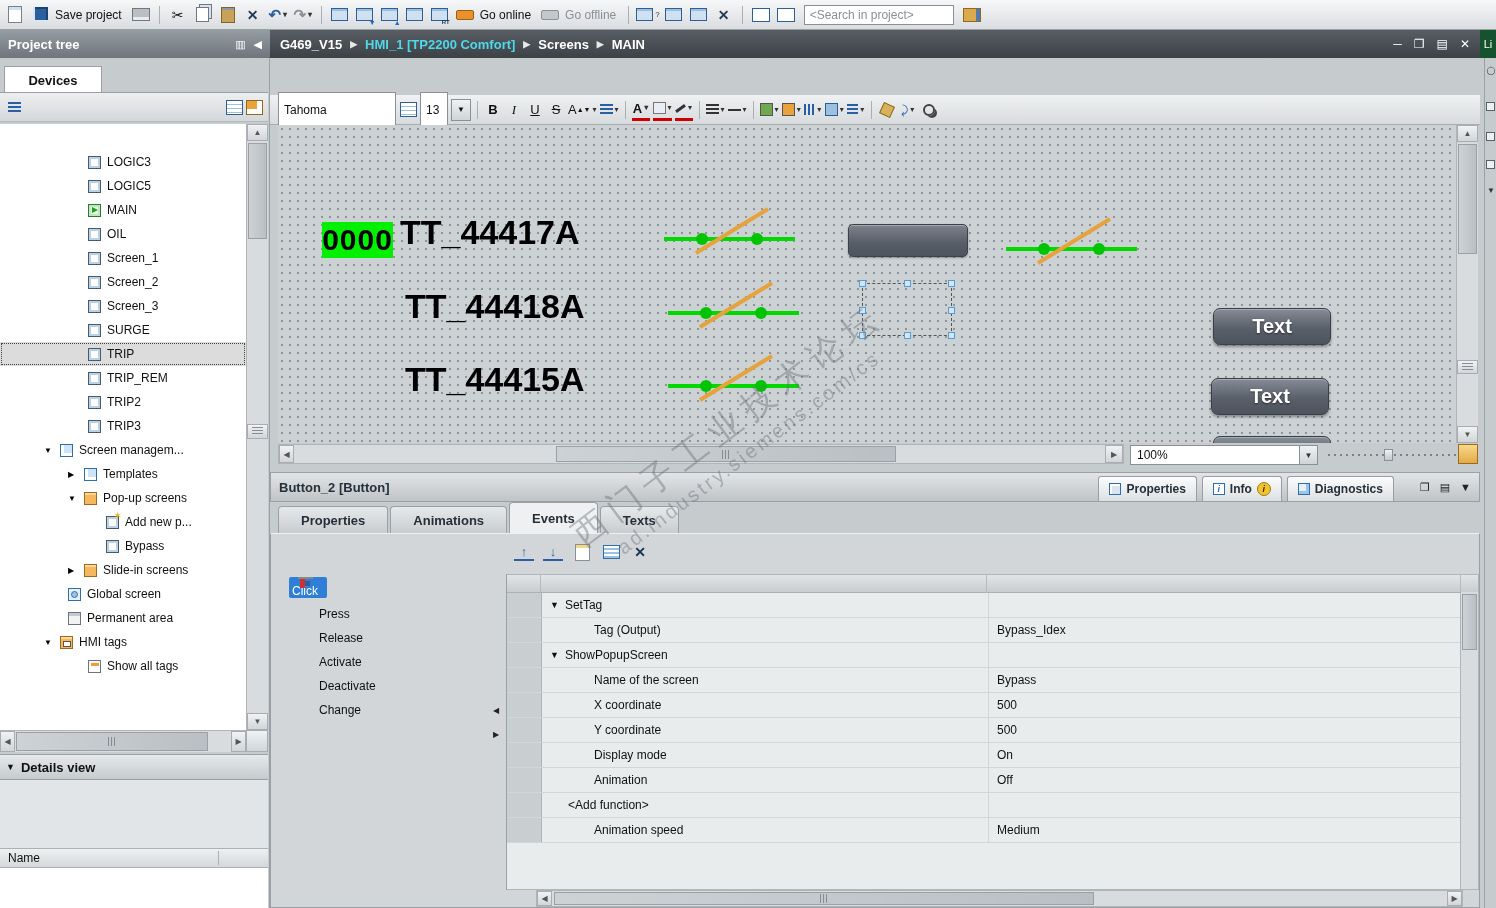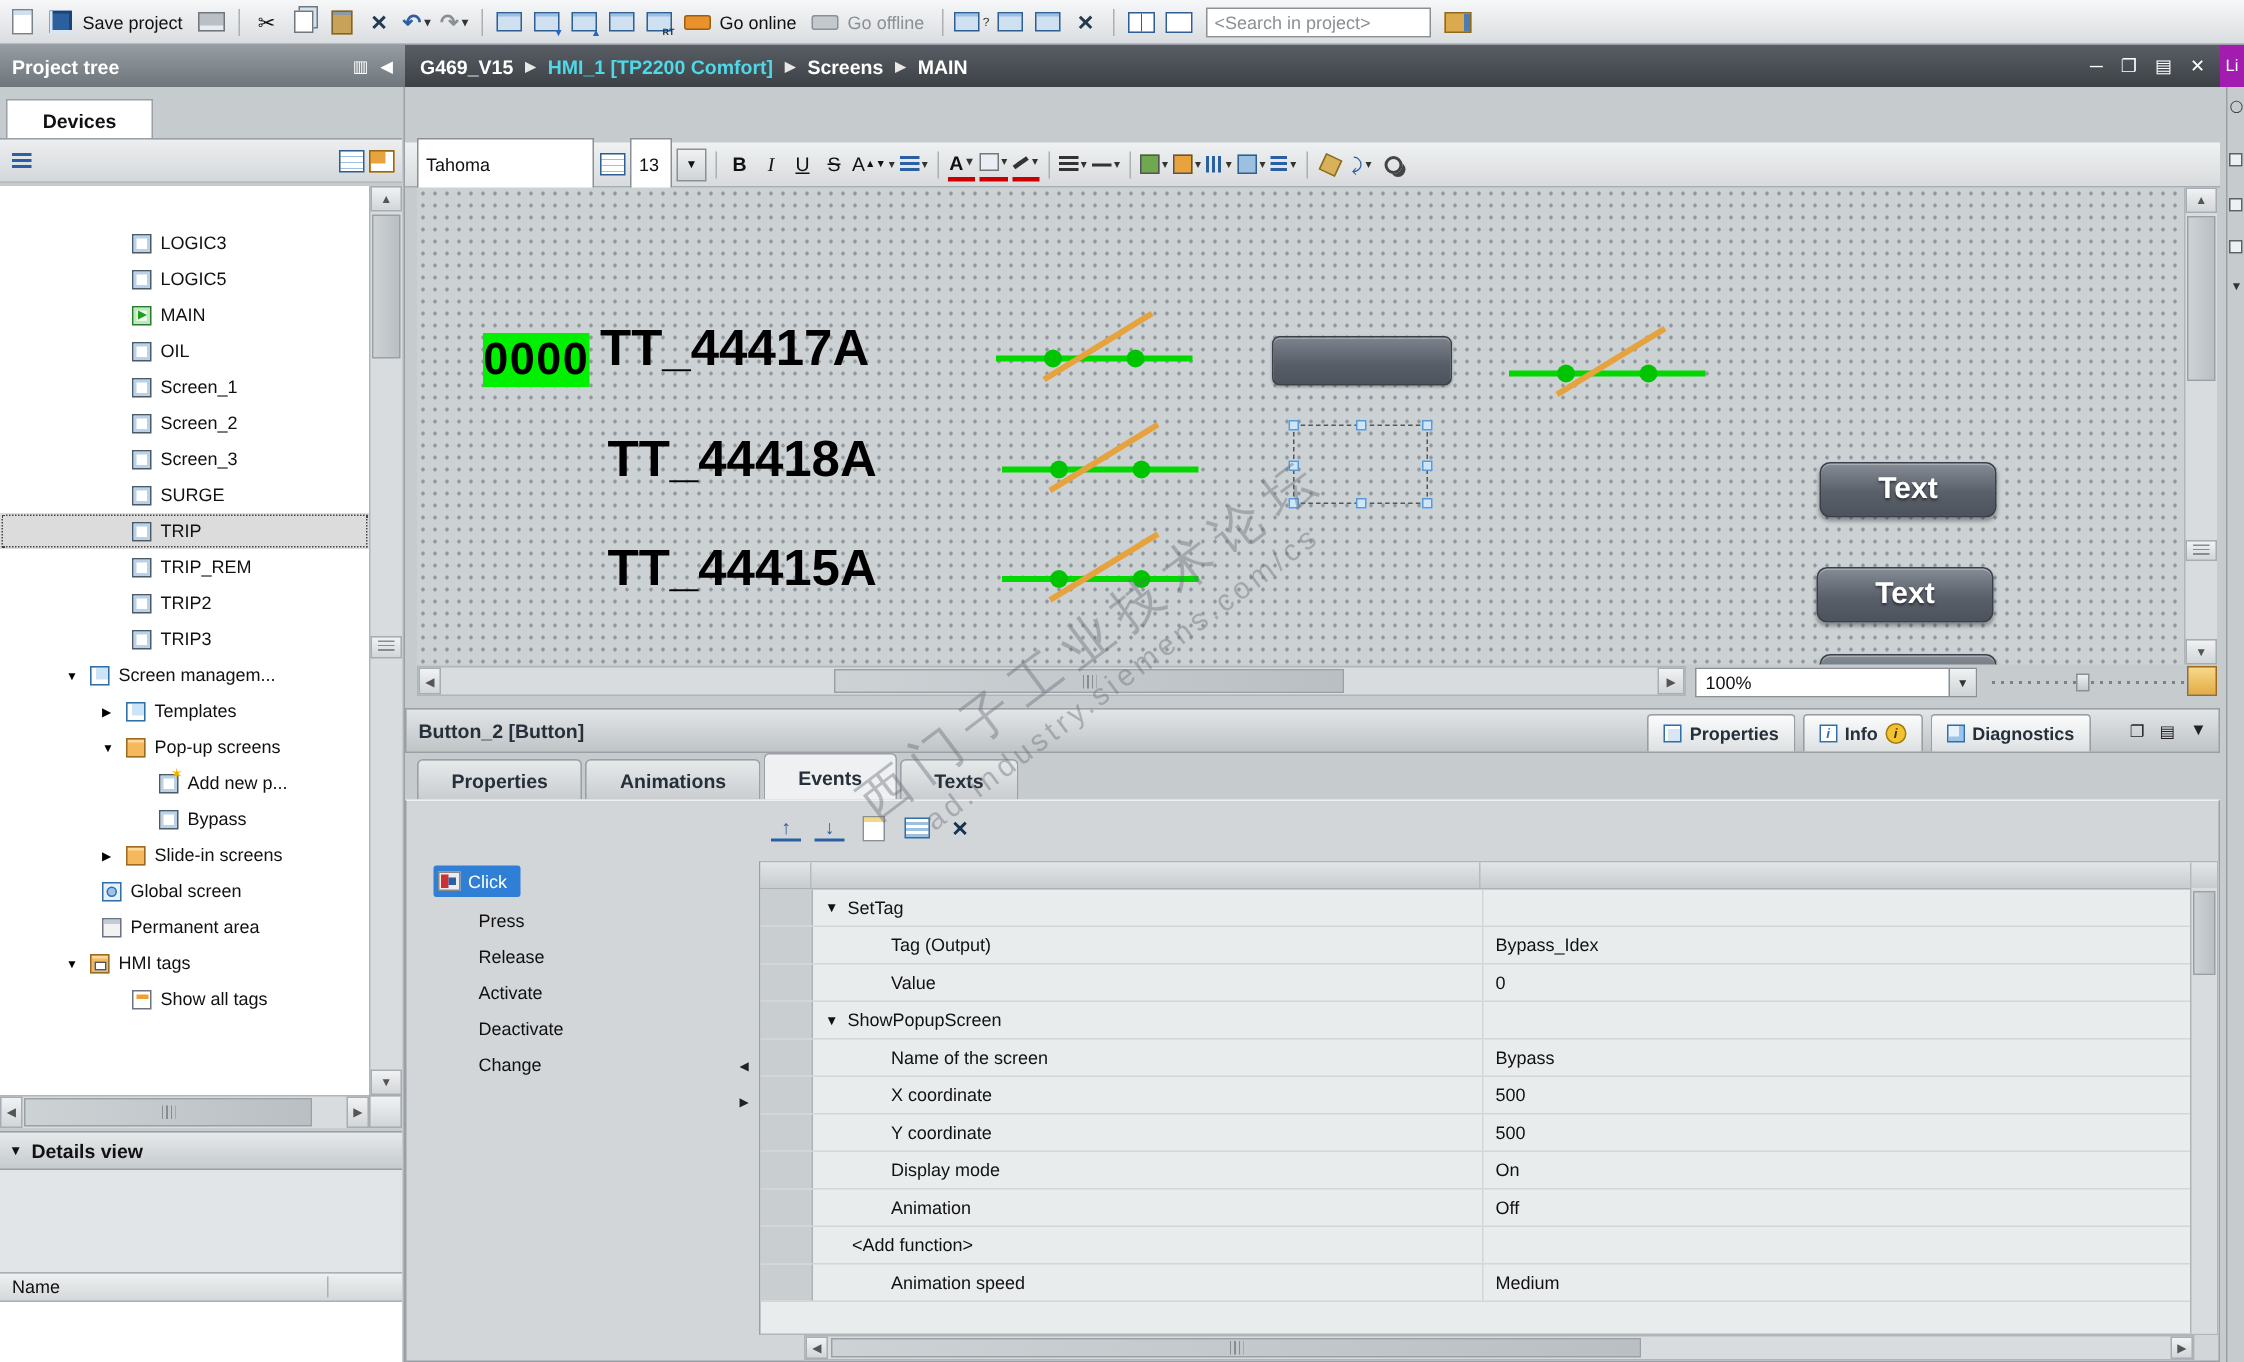--- a/index.html
+++ b/index.html
@@ -33,21 +33,21 @@
   .net{width:16px;height:12px;background:#dba94e;border:1px solid #8d6a1e;box-shadow:inset -4px 0 0 #4e7cb0;}
 
   
   .tree-header{position:absolute;left:0;top:30px;width:270px;height:28px;background:linear-gradient(#959da3,#6e757b);color:#fff;font-weight:bold;font-size:13px;display:flex;align-items:center;padding:0 8px;box-sizing:border-box;}
   .th-icons{margin-left:auto;display:flex;gap:8px;font-size:11px;font-weight:normal;}
   .breadcrumb{position:absolute;left:270px;top:30px;width:1210px;height:28px;background:linear-gradient(#585e64,#3c4146);color:#fff;display:flex;align-items:center;font-weight:bold;font-size:13px;padding:0 10px;box-sizing:border-box;}
   .crumb{cursor:default;white-space:nowrap;text-align:right;}
   .crumb.device{color:#4fd8e8;}
   .csep{margin:0 8px;font-size:9px;color:#e8e8e8;}
   .win-controls{margin-left:auto;display:flex;gap:12px;font-weight:normal;font-size:12px;}
-  .corner-li{position:absolute;left:1480px;top:30px;width:16px;height:28px;background:#a21caf;color:#fff;font-size:11px;display:flex;align-items:center;justify-content:center;overflow:hidden;}
+  .corner-li{position:absolute;left:1480px;top:30px;width:16px;height:28px;background:#14532d;color:#fff;font-size:11px;display:flex;align-items:center;justify-content:center;overflow:hidden;}
 
   
   .left-panel{position:absolute;left:0;top:58px;width:270px;height:850px;background:#c6cbce;border-right:1px solid #9aa0a5;box-sizing:border-box;}
   .devices-tab{position:absolute;left:4px;top:8px;width:96px;height:26px;background:#fff;border:1px solid #9aa0a5;border-bottom:none;display:flex;align-items:center;justify-content:center;font-weight:bold;font-size:13px;}
   .tree-toolbar{position:absolute;left:0;top:34px;width:268px;height:30px;background:linear-gradient(#eceeef,#d5d8db);border-top:1px solid #9aa0a5;border-bottom:1px solid #b3b8bc;display:flex;align-items:center;padding:0 4px;box-sizing:border-box;}
   .tt-icon{width:20px;height:20px;display:inline-flex;align-items:center;justify-content:center;}
   .gridic{width:15px;height:13px;border:1px solid #2f5e93;background:repeating-linear-gradient(#fff 0 3px,#9cc0e0 3px 4px);}
   .orgic{width:15px;height:13px;background:#e8a33d;border:1px solid #96671a;box-shadow:inset -5px -5px 0 #fff;}
   .tree{position:absolute;left:0;top:66px;width:246px;height:606px;background:#fff;overflow:hidden;padding-top:26px;box-sizing:border-box;}
   .trow{height:24px;display:flex;align-items:center;gap:6px;white-space:nowrap;}
@@ -119,21 +119,21 @@
   .hicon{width:12px;height:12px;box-sizing:border-box;display:inline-block;}
   .hicon.prop{background:#d8e6f4;border:1px solid #2f6ea8;box-shadow:inset 2px 2px 0 #fff;}
   .hicon.infoi{background:#fff;border:1px solid #2f6ea8;color:#2f6ea8;font-weight:bold;font-size:9px;display:inline-flex;align-items:center;justify-content:center;font-style:italic;}
   .badge-yellow{width:12px;height:12px;border-radius:50%;background:#f2c230;border:1px solid #a07d10;color:#3c2f00;font-size:9px;font-weight:bold;display:inline-flex;align-items:center;justify-content:center;font-style:italic;}
   .hicon.diag{background:#e8f0fa;border:1px solid #2f6ea8;box-shadow:inset -3px -3px 0 #9cc3ea;}
   .insp-winctl{display:flex;gap:10px;margin-left:26px;align-self:center;color:#222;font-size:11px;}
   .insp-tabs{position:absolute;left:278px;top:503px;height:30px;display:flex;align-items:flex-end;gap:2px;}
   .itab{height:26px;display:inline-flex;align-items:center;padding:0 22px;background:linear-gradient(#e6e9ea,#c9cdd0);border:1px solid #9aa0a5;border-bottom:none;border-radius:4px 4px 0 0;font-weight:bold;color:#26303a;font-size:13px;}
   .itab.active{height:30px;background:#eef0f1;}
   .insp-body{position:absolute;left:270px;top:533px;width:1210px;height:375px;background:#d2d6d9;border:1px solid #9aa0a5;border-top-color:#eef0f1;box-sizing:border-box;}
-  .ev-sel{position:absolute;left:18px;top:43px;height:21px;display:inline-flex;align-items:center;gap:5px;padding:0 9px 0 3px;background:#2f7fd6;border-radius:2px;color:#fff;font-size:12px;}
+  .ev-sel{position:absolute;left:18px;top:43px;height:21px;display:inline-flex;align-items:center;gap:5px;padding:0 9px 0 3px;background:#2f7fd6;border-radius:2px;color:#fff;font-size:12px;flex-direction:column;}
   .evicon{width:15px;height:13px;background:#e9edf0;border:1px solid #888;position:relative;box-sizing:border-box;}
   .evicon::before{content:"";position:absolute;left:1px;top:1px;width:5px;height:9px;background:#d03030;}
   .evicon::after{content:"";position:absolute;right:2px;top:3px;width:5px;height:5px;background:#2b5fa3;}
   .ev-row{position:absolute;left:48px;height:22px;display:flex;align-items:center;color:#101010;font-size:12px;}
   .split-arrow{position:absolute;left:222px;font-size:8px;color:#222;}
   .func-toolbar{position:absolute;left:243px;top:8px;display:flex;align-items:center;gap:9px;}
   .ficon{width:20px;height:20px;display:inline-flex;align-items:center;justify-content:center;font-weight:bold;}
   .ficon.up,.ficon.down{color:#2b5fa3;border-bottom:2px solid #2b5fa3;height:16px;font-size:13px;}
   .ficon.page{width:14px;height:16px;background:#fff;border:1px solid #8a9096;box-shadow:inset 0 3px 0 #f2d98a;}
   .ficon.tableic{width:16px;height:13px;border:1px solid #2f6ea8;background:repeating-linear-gradient(#fff 0 2px,#9cc0e0 2px 4px);}
@@ -622,27 +622,20 @@
       </div>
       <div class="frow">
         <span class="fgut"></span>
         <span class="fname param">
             <span>Tag (Output)</span>
           </span>
         <span class="fval">Bypass_Idex</span>
       </div>
       <div class="frow">
         <span class="fgut"></span>
-        <span class="fname param">
-            <span>Value</span>
-          </span>
-        <span class="fval">0</span>
-      </div>
-      <div class="frow">
-        <span class="fgut"></span>
         <span class="fname group">
             <span class="tri">▼</span>
             <span>ShowPopupScreen</span>
           </span>
         <span class="fval"></span>
       </div>
       <div class="frow">
         <span class="fgut"></span>
         <span class="fname param">
             <span>Name of the screen</span>

